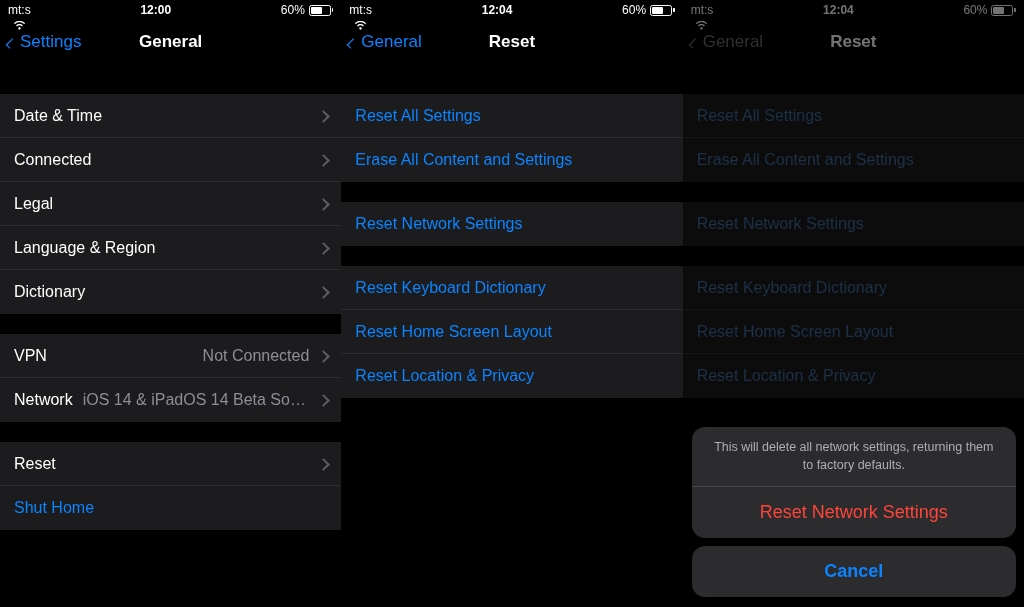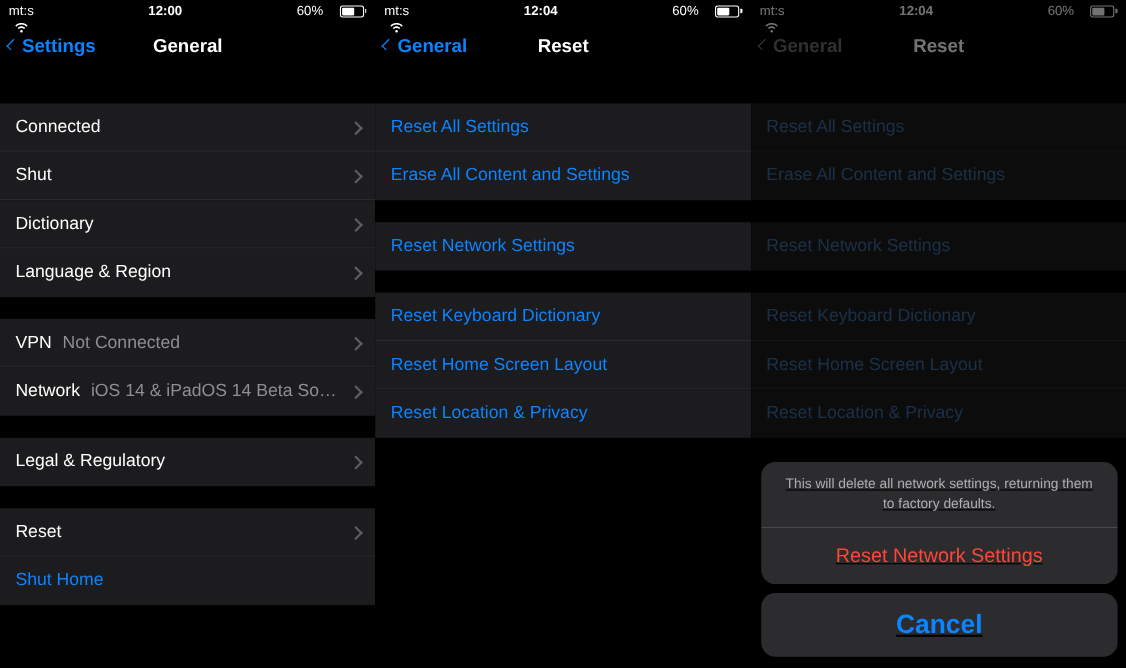--- a/index.html
+++ b/index.html
@@ -39,45 +39,44 @@
     }
     .status-left { display: flex; align-items: center; gap: 4px; flex-direction: column; }
     .signal-bars { display: flex; align-items: flex-end; gap: 1px; height: 10px; }
     .signal-bars span { width: 2px; background: #fff; border-radius: 0.5px; }
     .signal-bars span:nth-child(1){height:3px}
     .signal-bars span:nth-child(2){height:5px}
     .signal-bars span:nth-child(3){height:7px}
     .signal-bars span:nth-child(4){height:9px}
     .wifi-icon { width: 13px; height: 10px; }
     .status-center { font-weight: 600; }
-    .status-right { display: flex; align-items: center; gap: 15px; }
+    .status-right { display: flex; align-items: center; gap: 4px; }
     .battery-icon { display:flex; align-items:center; }
     .battery-body {
       width: 22px; height: 11px; border: 1px solid #fff; border-radius: 2.5px;
       position: relative; padding: 1px;
     }
     .battery-fill { height: 100%; width: 60%; background: #fff; border-radius: 1px; }
     .battery-tip { width: 1.5px; height: 4px; background: #fff; margin-left: 1px; border-radius: 0 1px 1px 0; }
     .nav-bar {
       height: 44px;
       display: flex;
       align-items: center;
       justify-content: center;
       position: relative;
       color: #fff;
     }
     .nav-back {
       position: absolute;
       left: 6px;
       display: flex;
-      align-items: flex-start;
+      align-items: flex-end;
       gap: 4px;
       color: #0a84ff;
       font-size: 17px;
-      font-weight: bold;
     }
     .nav-back.dim { color: #6b6b6d; }
     .chevron-left {
       width: 10px; height: 17px; position: relative;
     }
     .chevron-left::before {
       content:"";
       position:absolute;
       inset:0;
       border-left: 2.5px solid currentColor;
@@ -97,21 +96,21 @@
       align-items: center;
       justify-content: space-between;
       border-bottom: 0.5px solid #2d2d30;
       color: #fff;
       font-size: 16px;
       position: relative;
     }
     .cell:last-child { border-bottom: none; }
     .cell .label { flex: 0 0 auto; }
     .cell .detail {
-      color: #8e8e93; font-size: 16px; flex: 1; text-align: left;
+      color: #8e8e93; font-size: 16px; flex: 1; text-align: right;
       white-space: nowrap; overflow: hidden; text-overflow: ellipsis;
       padding-left: 10px;
     }
     .cell .chevron {
       width: 8px; height: 14px; margin-left: 10px;
       position: relative; flex: 0 0 auto;
     }
     .cell .chevron::before {
       content:"";
       position:absolute;
@@ -121,21 +120,20 @@
       transform: rotate(45deg);
       top: 3px;
     }
     .cell.link { color: #0a84ff; }
     .cell.link-pale { color: #3d6a9a; }
     
     .sheet {
       position: absolute;
       left: 9px; right: 8px; bottom: 10px;
       z-index: 10;
-      text-decoration: underline;
     }
     .sheet-group {
       background: #2c2c2e;
       border-radius: 13px;
       overflow: hidden;
     }
     .sheet-message {
       color: #aeaeb2;
       font-size: 12.5px;
       text-align: center;
@@ -147,21 +145,21 @@
       text-align: center;
       padding: 15px 10px;
       font-size: 18px;
     }
     .sheet-action.destructive { color: #ff453a; }
     .sheet-cancel {
       background: #2c2c2e;
       border-radius: 13px;
       text-align: center;
       padding: 15px 10px;
-      font-size: 24px;
+      font-size: 18px;
       color: #0a84ff;
       font-weight: 600;
       margin-top: 8px;
     }
   </style>
 </head>
 <body>
 
 <div class="screen">
   <div class="status-bar">
@@ -193,56 +191,54 @@
     <div class="nav-back">
       <span class="chevron-left"></span>
       <span>Settings</span>
     </div>
     <div class="nav-title">General</div>
   </div>
 
   <div class="content">
     <div class="group first">
       <div class="cell">
+        <span class="label">Date &amp; Time</span>
+        <span class="chevron"></span>
+      </div>
+      <div class="cell">
         <span class="label">Connected</span>
         <span class="chevron"></span>
       </div>
       <div class="cell">
-        <span class="label">Shut</span>
+        <span class="label">Legal</span>
+        <span class="chevron"></span>
+      </div>
+      <div class="cell">
+        <span class="label">Language &amp; Region</span>
         <span class="chevron"></span>
       </div>
       <div class="cell">
         <span class="label">Dictionary</span>
-        <span class="chevron"></span>
-      </div>
-      <div class="cell">
-        <span class="label">Language &amp; Region</span>
         <span class="chevron"></span>
       </div>
     </div>
 
     <div class="group">
       <div class="cell">
         <span class="label">VPN</span>
         <span class="detail">Not Connected</span>
         <span class="chevron"></span>
       </div>
       <div class="cell">
         <span class="label">Network</span>
         <span class="detail">iOS 14 &amp; iPadOS 14 Beta Softwar...</span>
         <span class="chevron"></span>
       </div>
     </div>
 
-    <div class="group">
-      <div class="cell">
-        <span class="label">Legal &amp; Regulatory</span>
-        <span class="chevron"></span>
-      </div>
-    </div>
 
     <div class="group">
       <div class="cell">
         <span class="label">Reset</span>
         <span class="chevron"></span>
       </div>
       <div class="cell link">
         <span class="label">Shut Home</span>
       </div>
     </div>

